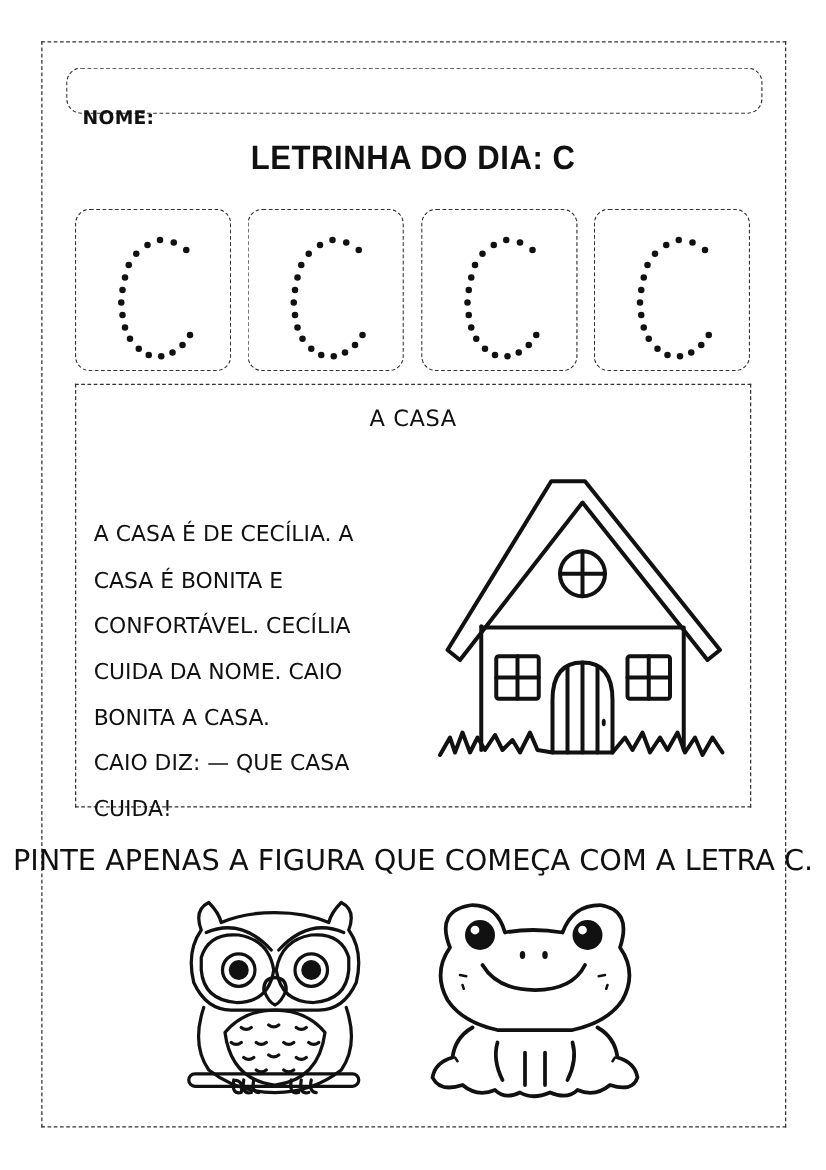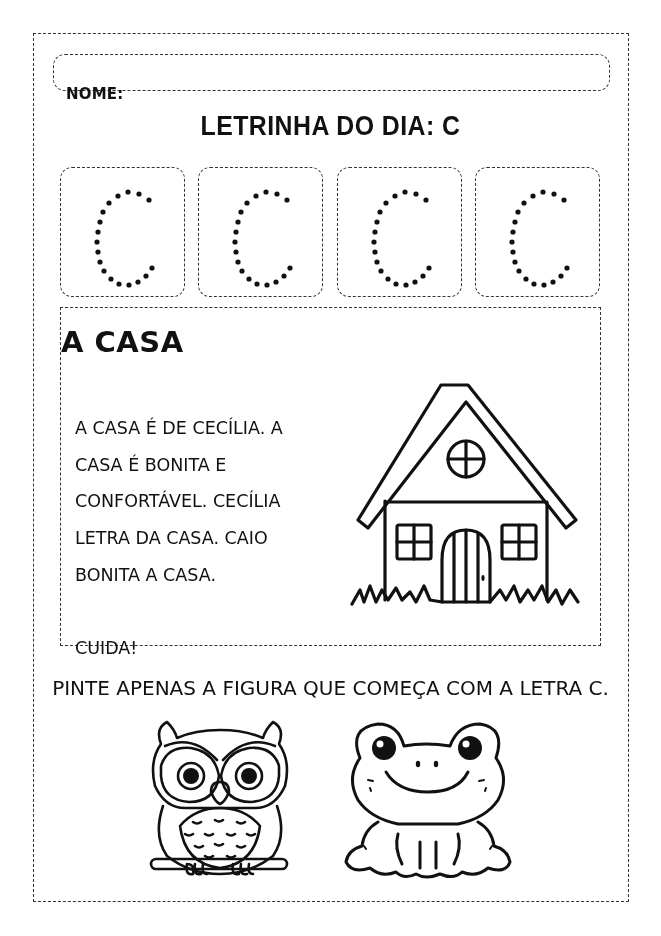--- a/index.html
+++ b/index.html
@@ -4,24 +4,24 @@
 <style>
   html, body { margin: 0; padding: 0; background: #ffffff; }
   body { width: 661px; height: 936px; position: relative; overflow: hidden; font-family: "DejaVu Sans", sans-serif; color: #111; }
   .outer { position: absolute; left: 33px; top: 33px; width: 596px; height: 869px; border: 1.5px dashed #333; box-sizing: border-box; }
   .name-box { position: absolute; left: 53px; top: 54px; width: 557px; height: 37px; border: 1.5px dashed #333; border-radius: 12px; box-sizing: border-box; }
   .name-label { position: absolute; left: 12px; top: 8px; font-family: "DejaVu Sans", sans-serif; font-weight: bold; font-size: 15px; letter-spacing: 0.2px; margin-top: 22px; }
   .title { position: absolute; left: 0; width: 661px; top: 111px; text-align: center; font-family: "Liberation Sans", sans-serif; font-weight: bold; font-size: 27px; transform: scaleX(0.92); letter-spacing: 0.5px; }
   .letter-box { position: absolute; top: 167px; width: 125px; height: 130px; border: 1.5px dashed #333; border-radius: 12px; box-sizing: border-box; }
   .letter-box svg { position: absolute; left: 0; top: 0; }
   .reading-box { position: absolute; left: 60px; top: 307px; width: 541px; height: 339px; border: 1.5px dashed #333; box-sizing: border-box; }
-  .story-title { position: absolute; left: 0; width: 100%; top: 17px; font-family: "DejaVu Sans", sans-serif; font-size: 29px; font-weight: bold; letter-spacing: 0.5px; }
+  .story-title { position: absolute; left: 0; width: 100%; top: 17px; text-align: center; font-family: "DejaVu Sans", sans-serif; font-size: 18px; font-weight: normal; letter-spacing: 0.5px; }
   .story-line { position: absolute; left: 14px; font-family: "DejaVu Sans", sans-serif; font-size: 17.5px; white-space: nowrap; margin-top: 32px; }
   .house { position: absolute; left: 350px; top: 380px; }
-  .instruction { position: absolute; left: 0; width: 661px; top: 676px; text-align: center; font-family: "DejaVu Sans", sans-serif; font-size: 20px; white-space: nowrap; }
+  .instruction { position: absolute; left: 0; width: 661px; top: 676px; text-align: center; font-family: "DejaVu Sans", sans-serif; font-size: 23px; white-space: nowrap; }
   .owl { position: absolute; left: 145px; top: 716px; }
   .frog { position: absolute; left: 338px; top: 718px; }
 </style>
 </head>
 <body>
 
 <div class="outer"></div>
 
 <div class="name-box">
   <span class="name-label">NOME:</span>
@@ -124,22 +124,23 @@
         <circle cx="91" cy="100" r="2.6"></circle>
       </g>
   </svg>
 </div>
 
 <div class="reading-box">
   <div class="story-title">A CASA</div>
   <div class="story-line" style="top:78px">A CASA É DE CECÍLIA. A</div>
   <div class="story-line" style="top:115px">CASA É BONITA E</div>
   <div class="story-line" style="top:151px">CONFORTÁVEL. CECÍLIA</div>
-  <div class="story-line" style="top:188px">LETRA DA CASA. CAIO</div>
+  <div class="story-line" style="top:188px">CUIDA DA NOME. CAIO</div>
   <div class="story-line" style="top:225px">BONITA A CASA.</div>
+  <div class="story-line" style="top:261px">CAIO DIZ: — QUE CASA</div>
   <div class="story-line" style="top:298px">CUIDA!</div>
 </div>
 
 <svg class="house" width="235" height="235" viewBox="0 0 235 235">
   <g fill="none" stroke="#111" stroke-width="3.2" stroke-linejoin="round" stroke-linecap="round">
 
     <path d="M8 140 L91 5 L116 5 L118 5 L226 140 L216 148 L116 22 L18 148 Z"></path>
 
     <path d="M35 121 L35 220"></path>
     <path d="M197 122 L197 220"></path>

